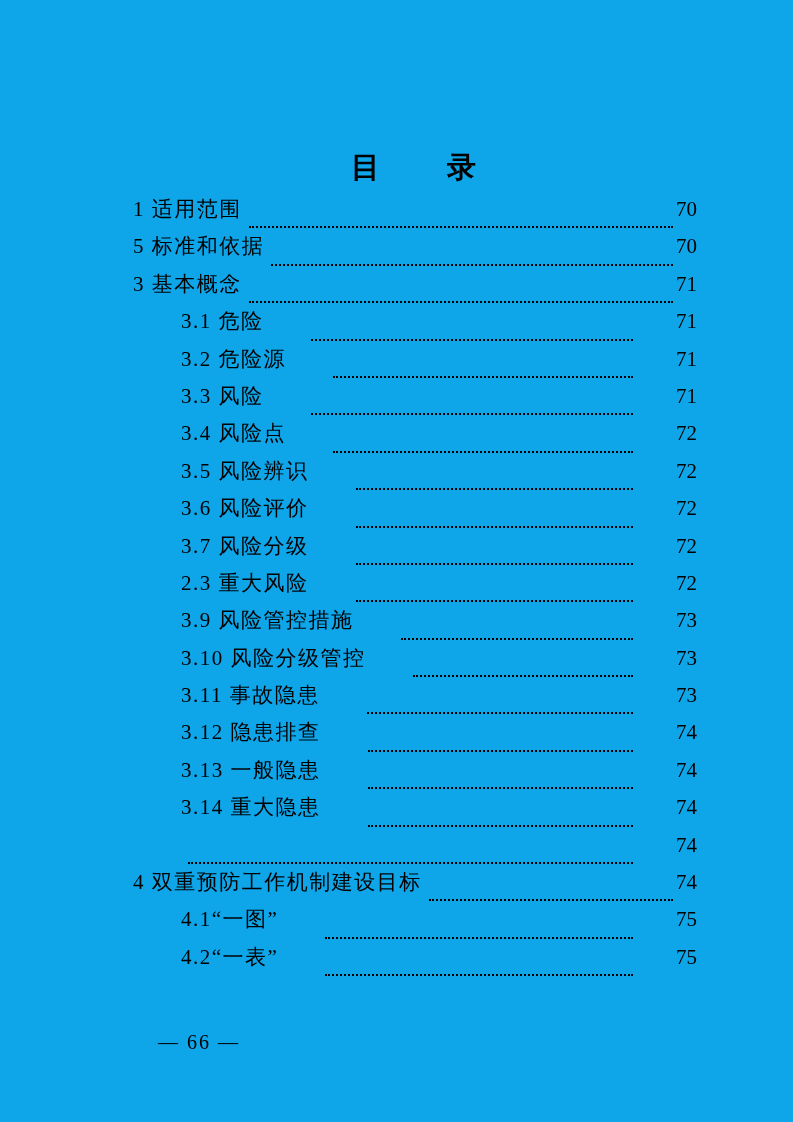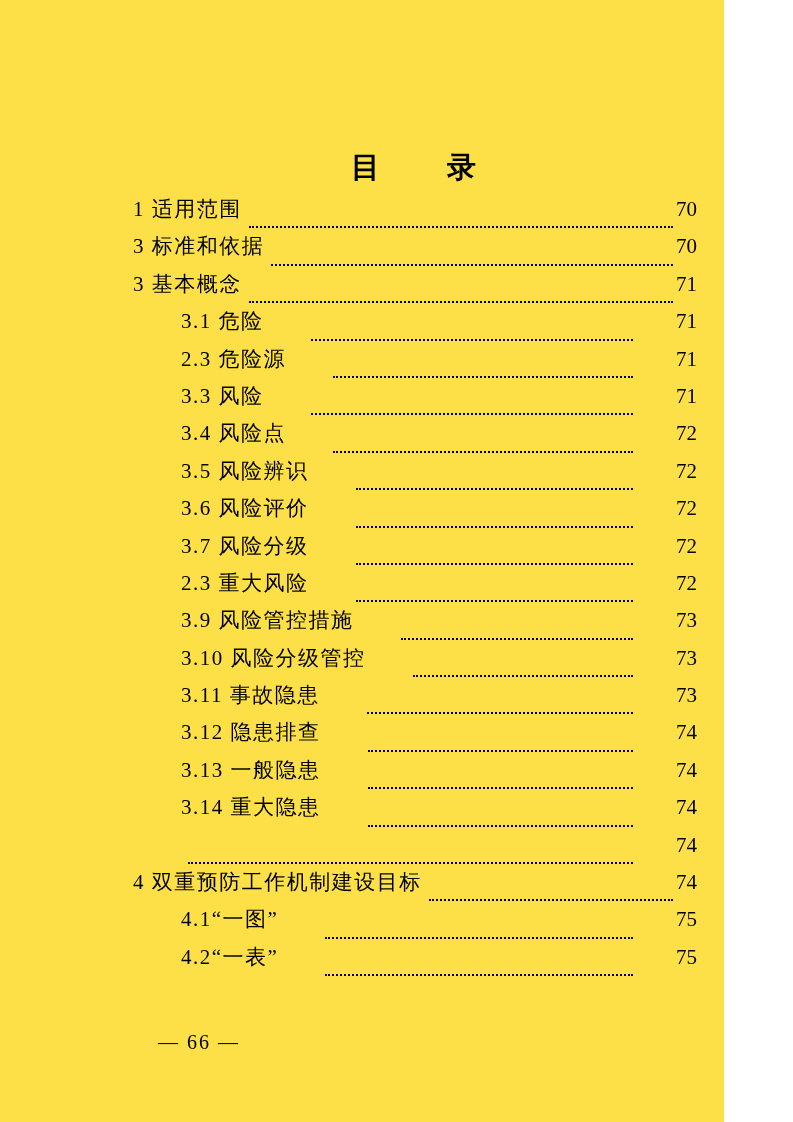--- a/index.html
+++ b/index.html
@@ -10,23 +10,23 @@
   body {
     width: 793px;
     height: 1122px;
     font-family: "Liberation Serif", "DejaVu Serif", serif;
     color: #000000;
     position: relative;
     overflow: hidden;
   }
   .page {
     position: relative;
-    width: 724px;
+    width: 793px;
     height: 1122px;
-    background: #fde047;
+    background: #0ea5e9;
   }
   .doc-title {
     position: absolute;
     top: 148px;
     left: 133px;
     width: 564px;
     margin: 0;
     text-align: center;
     font-size: 29px;
     font-weight: bold;
@@ -85,39 +85,39 @@
   <h1 class="doc-title">目　　录</h1>
 
   <div class="toc" id="toc-list">
   <div class="toc-row level-1">
     <span class="toc-label">1 适用范围</span>
     <span class="toc-leader"></span>
     <span class="toc-page">70</span>
   </div>
 
   <div class="toc-row level-1">
-    <span class="toc-label">3 标准和依据</span>
+    <span class="toc-label">5 标准和依据</span>
     <span class="toc-leader"></span>
     <span class="toc-page">70</span>
   </div>
 
   <div class="toc-row level-1">
     <span class="toc-label">3 基本概念</span>
     <span class="toc-leader"></span>
     <span class="toc-page">71</span>
   </div>
 
   <div class="toc-row level-2">
     <span class="toc-label">3.1 危险</span>
     <span class="toc-leader"></span>
     <span class="toc-page">71</span>
   </div>
 
   <div class="toc-row level-2">
-    <span class="toc-label">2.3 危险源</span>
+    <span class="toc-label">3.2 危险源</span>
     <span class="toc-leader"></span>
     <span class="toc-page">71</span>
   </div>
 
   <div class="toc-row level-2">
     <span class="toc-label">3.3 风险</span>
     <span class="toc-leader"></span>
     <span class="toc-page">71</span>
   </div>
 

